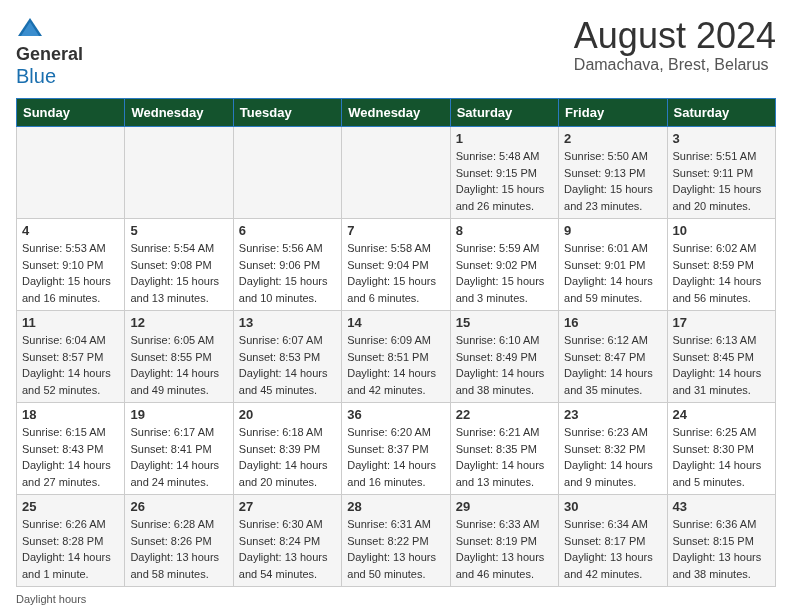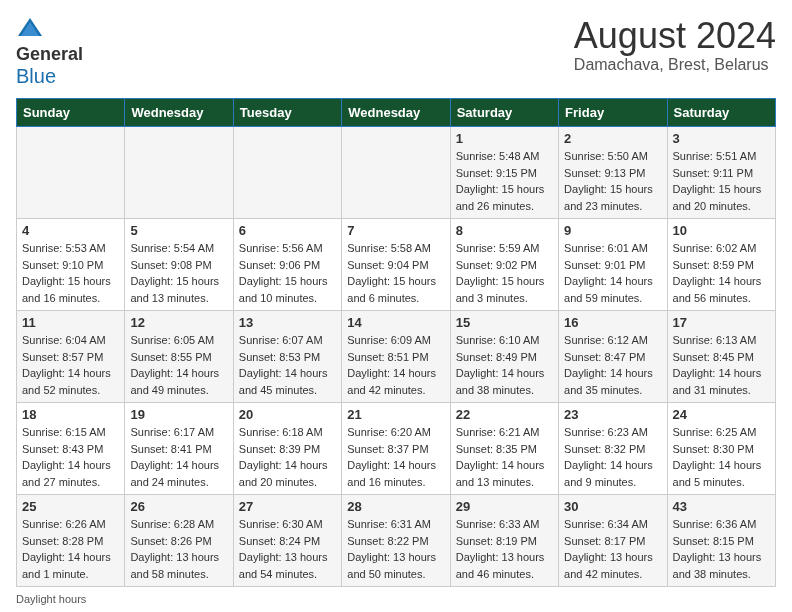--- a/index.html
+++ b/index.html
@@ -200,21 +200,21 @@
         </td>
         <td>
           <span class="day-number">19</span>
           <div class="day-info">Sunrise: 6:17 AM<br>Sunset: 8:41 PM<br>Daylight: 14 hours and 24 minutes.</div>
         </td>
         <td>
           <span class="day-number">20</span>
           <div class="day-info">Sunrise: 6:18 AM<br>Sunset: 8:39 PM<br>Daylight: 14 hours and 20 minutes.</div>
         </td>
         <td>
-          <span class="day-number">21</span>
+          <span class="day-number">36</span>
           <div class="day-info">Sunrise: 6:20 AM<br>Sunset: 8:37 PM<br>Daylight: 14 hours and 16 minutes.</div>
         </td>
         <td>
           <span class="day-number">22</span>
           <div class="day-info">Sunrise: 6:21 AM<br>Sunset: 8:35 PM<br>Daylight: 14 hours and 13 minutes.</div>
         </td>
         <td>
           <span class="day-number">23</span>
           <div class="day-info">Sunrise: 6:23 AM<br>Sunset: 8:32 PM<br>Daylight: 14 hours and 9 minutes.</div>
         </td>

